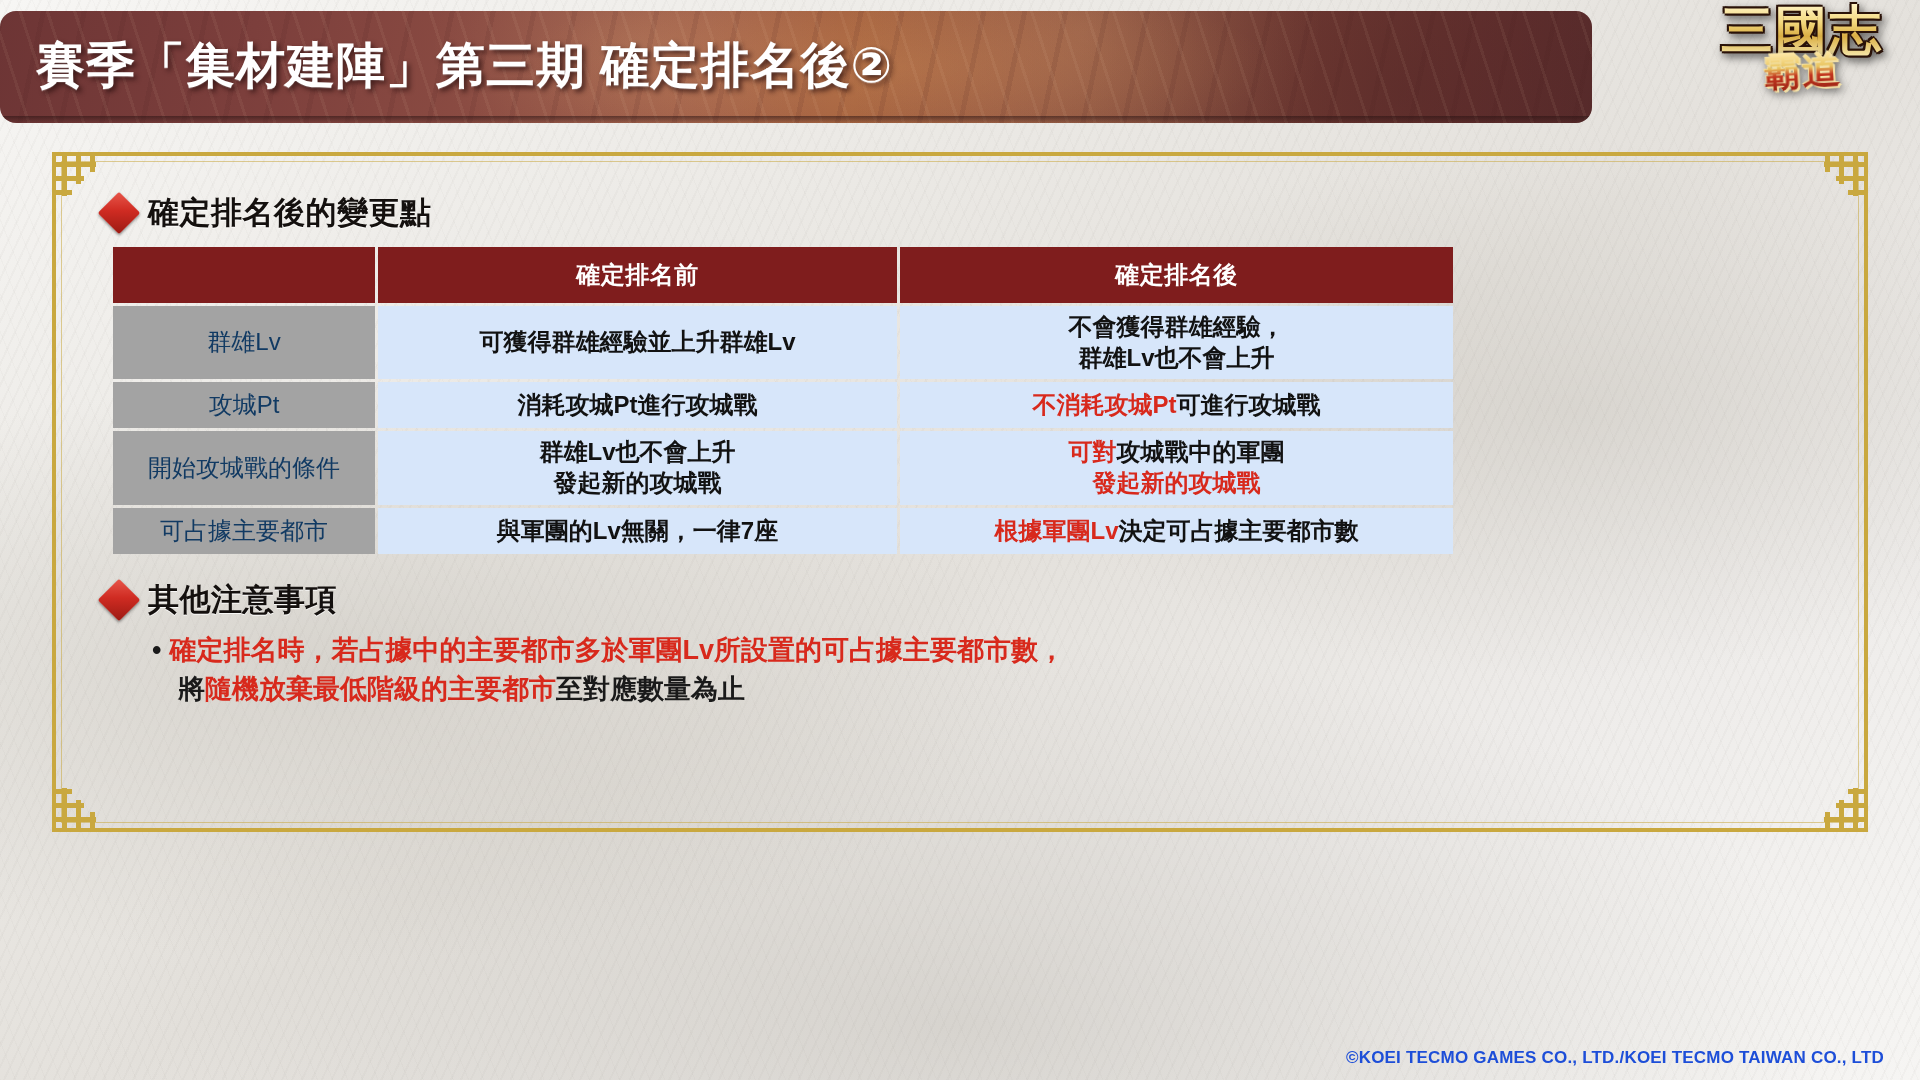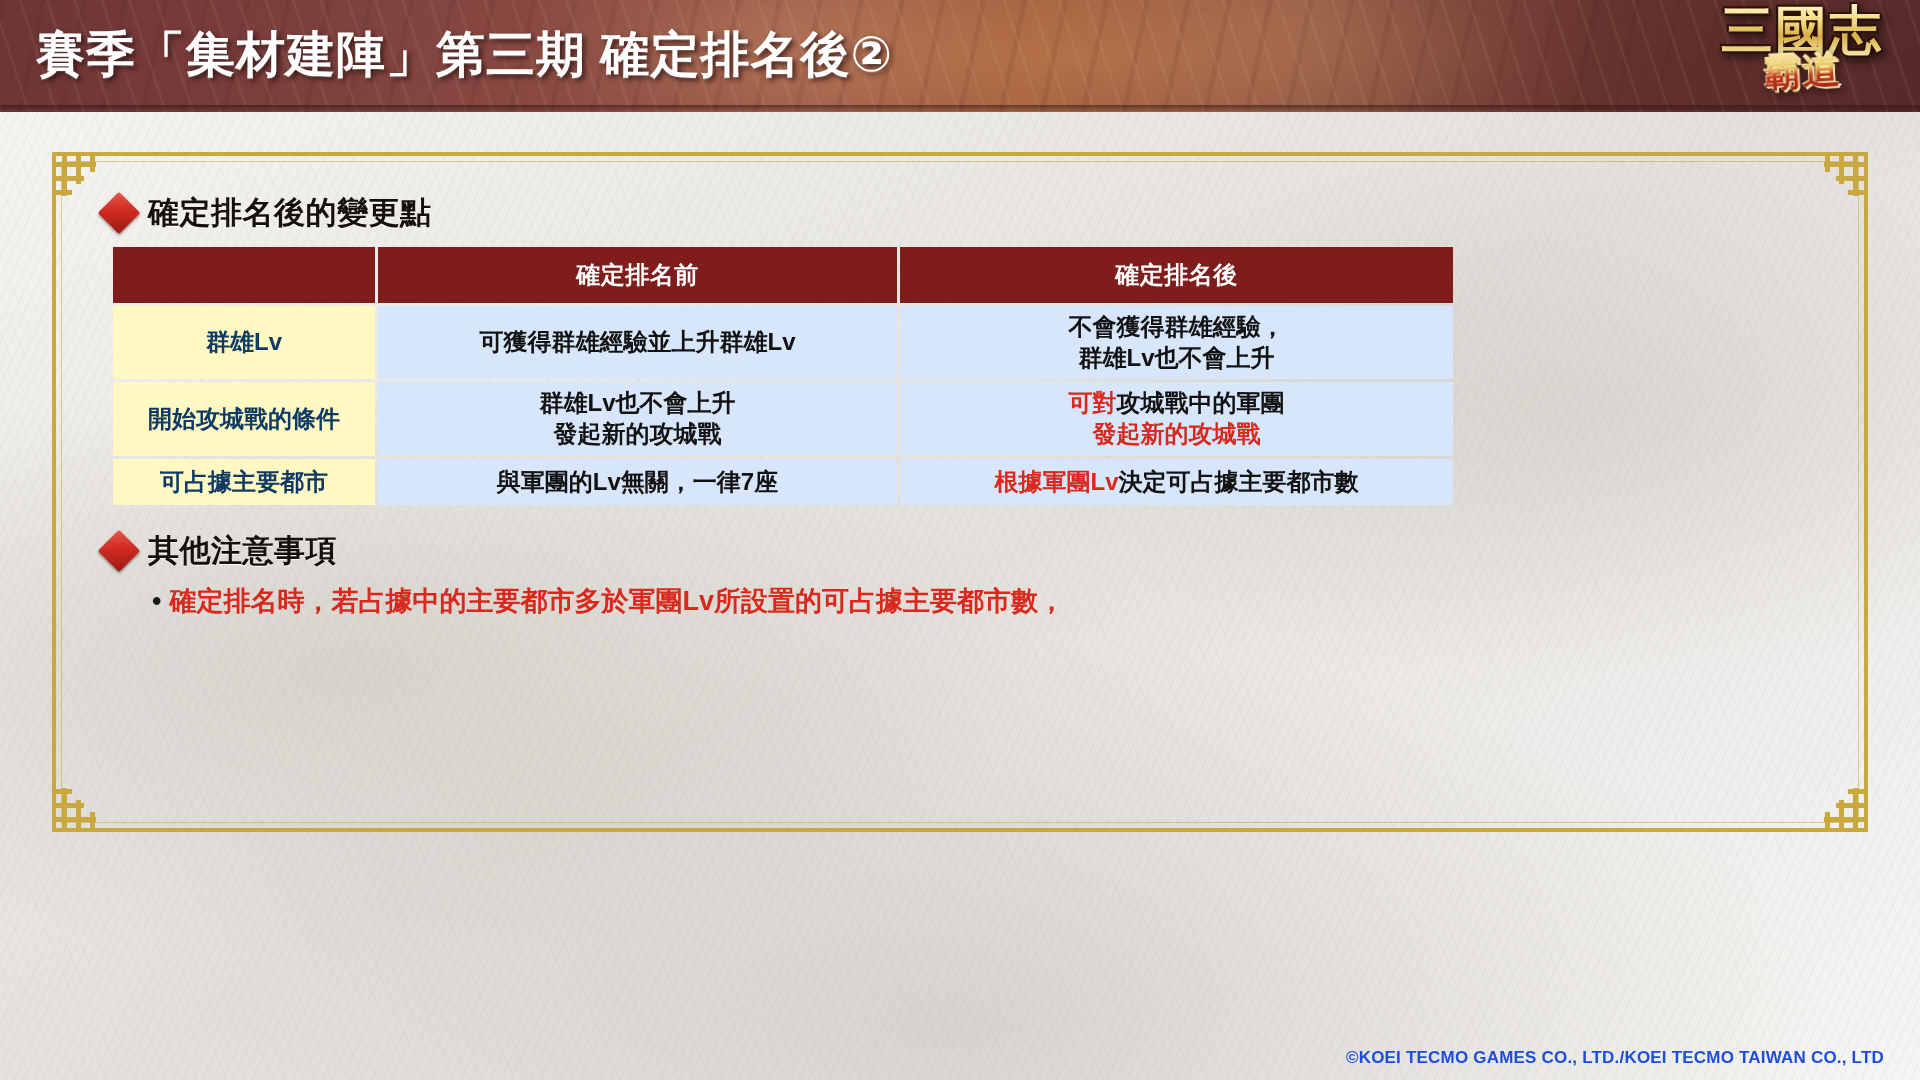--- a/index.html
+++ b/index.html
@@ -28,25 +28,26 @@
       repeating-linear-gradient(115deg,
         rgba(150,145,138,.055) 0px, rgba(150,145,138,.055) 2px,
         rgba(255,255,255,0) 2px, rgba(255,255,255,0) 9px),
       repeating-linear-gradient(68deg,
         rgba(140,134,126,.04) 0px, rgba(140,134,126,.04) 1px,
         rgba(255,255,255,0) 1px, rgba(255,255,255,0) 14px);
   }
 
   
   #banner {
-    position: absolute; left: 0; top: 0;
-    width: 1920px; height: 112px;
+    position: absolute; left: 0; top: 11px;
+    width: 1592px; height: 112px;
     background:
       linear-gradient(100deg, #6d3535 0%, #7c3f3c 16%, #8a4b42 30%, #9c5a46 44%, #a4613f 54%, #97553f 64%, #7e4339 78%, #6b3533 92%, #5e2f2f 100%);
     overflow: hidden;
+    border-radius: 16px;
   }
   #banner-swirl {
     position: absolute; inset: 0;
     background:
       radial-gradient(ellipse 34% 120% at 56% 50%, rgba(215,150,90,.30) 0%, rgba(215,150,90,0) 70%),
       radial-gradient(ellipse 18% 160% at 40% 30%, rgba(240,200,150,.18) 0%, rgba(240,200,150,0) 72%),
       radial-gradient(circle at 68% 18%, rgba(235,190,140,.22) 0%, rgba(235,190,140,0) 22%),
       radial-gradient(circle at 88% 72%, rgba(60,25,25,.34) 0%, rgba(60,25,25,0) 40%);
   }
   #banner-strokes {
@@ -177,23 +178,23 @@
     letter-spacing: .5px;
   }
   table.compare tbody td {
     font-size: 24px;
     text-align: center;
     vertical-align: middle;
     line-height: 1.28;
     padding: 6px 8px;
   }
   td.rowlabel {
-    background: #fef9c3;
+    background: #a3a3a3;
     color: #113a63;
-    font-weight: bold;
+    font-weight: normal;
     margin-top: 44px;
   }
   td.cell {
     background: #d7e6fa;
     color: #121212;
     font-weight: bold;
   }
   .hl { color: #d8291c; }
 
   tr.r-tall td { height: 72px; }
@@ -311,20 +312,25 @@
       <tr class="r-tall">
         <td class="rowlabel">群雄Lv</td>
         <td class="cell">可獲得群雄經驗並上升群雄Lv</td>
         <td class="cell">
           <div><span>不會獲得群雄經驗，</span></div>
           <div><span>群雄Lv也不會上升</span></div>
         </td>
       </tr>
 
 
+      <tr class="r-short">
+        <td class="rowlabel">攻城Pt</td>
+        <td class="cell">消耗攻城Pt進行攻城戰</td>
+        <td class="cell"><span class="hl">不消耗攻城Pt</span><span>可進行攻城戰</span></td>
+      </tr>
 
       <tr class="r-tall">
         <td class="rowlabel">開始攻城戰的條件</td>
         <td class="cell">
           <div><span>群雄Lv也不會上升</span></div>
           <div><span>發起新的攻城戰</span></div>
         </td>
         <td class="cell">
           <div><span class="hl">可對</span><span>攻城戰中的軍團</span></div>
           <div><span class="hl">發起新的攻城戰</span></div>
@@ -339,18 +345,19 @@
     </tbody>
   </table>
 
   <div id="notes">
     <div class="section-head">
       <div class="diamond"></div>
       <div class="section-title">其他注意事項</div>
     </div>
     <div class="note-list">
       <div class="note-bullet"><span class="hl">確定排名時，若占據中的主要都市多於軍團Lv所設置的可占據主要都市數，</span></div>
+      <div style="margin-left:26px;"><span>將</span><span class="hl">隨機放棄最低階級的主要都市</span><span>至對應數量為止</span></div>
     </div>
   </div>
 
 </div>
 
 <div id="copyright">©KOEI TECMO GAMES CO., LTD./KOEI TECMO TAIWAN CO., LTD</div>
 
 </body></html>

